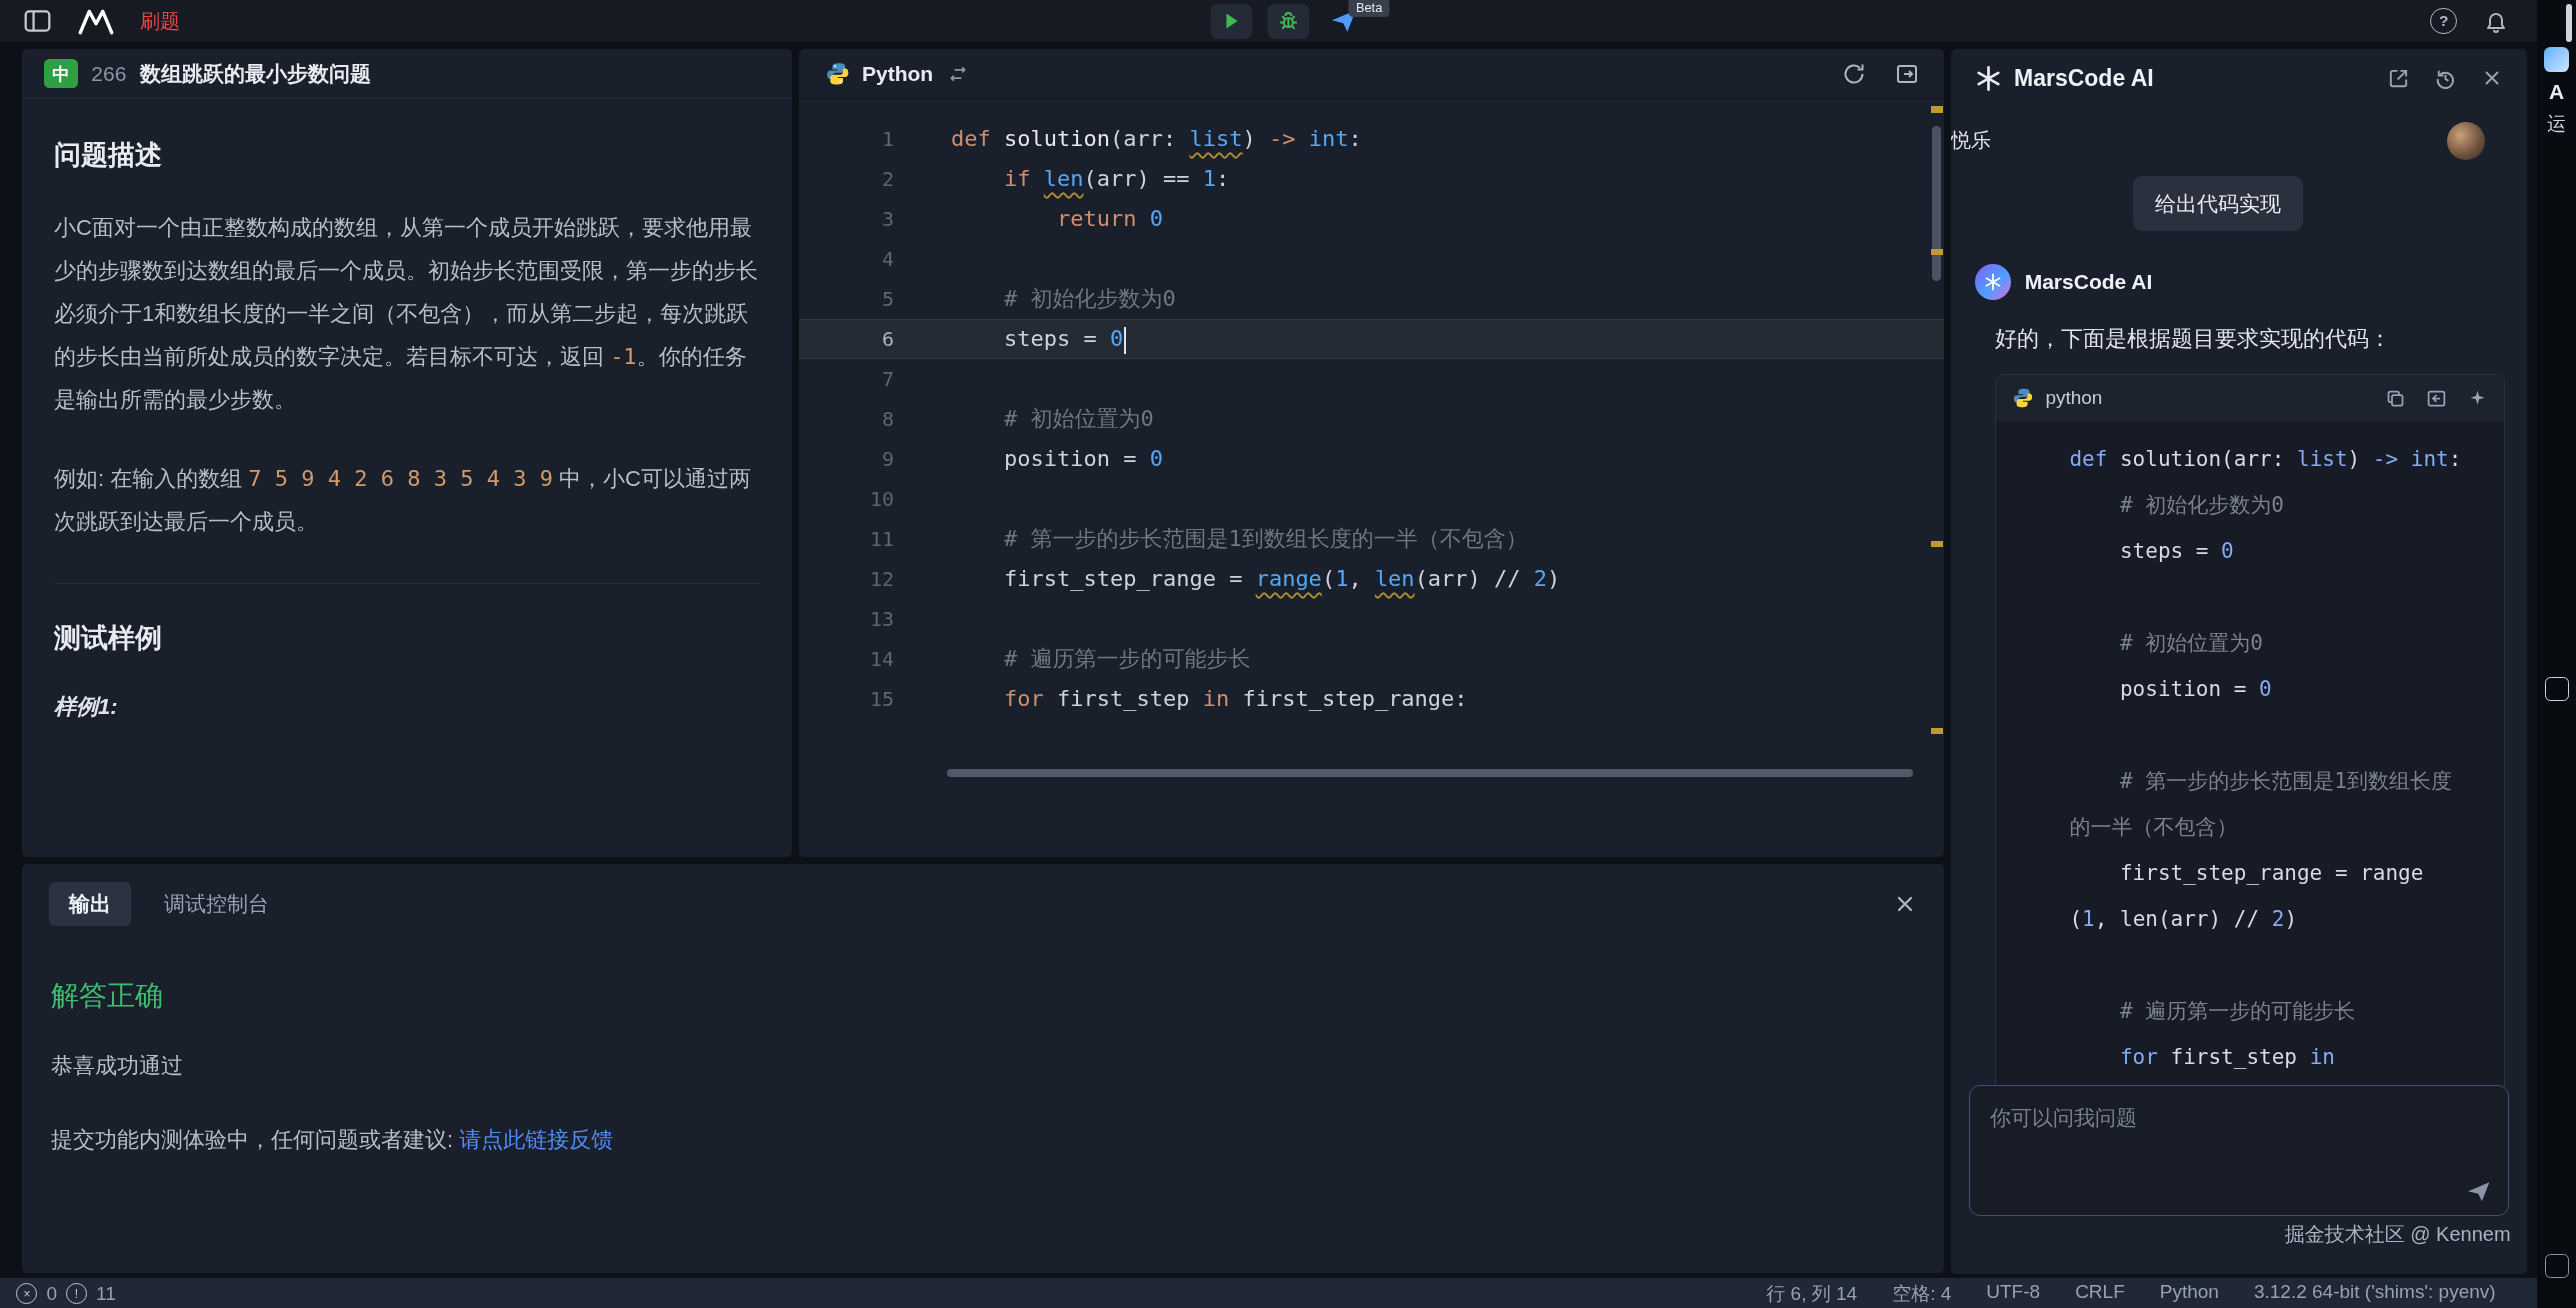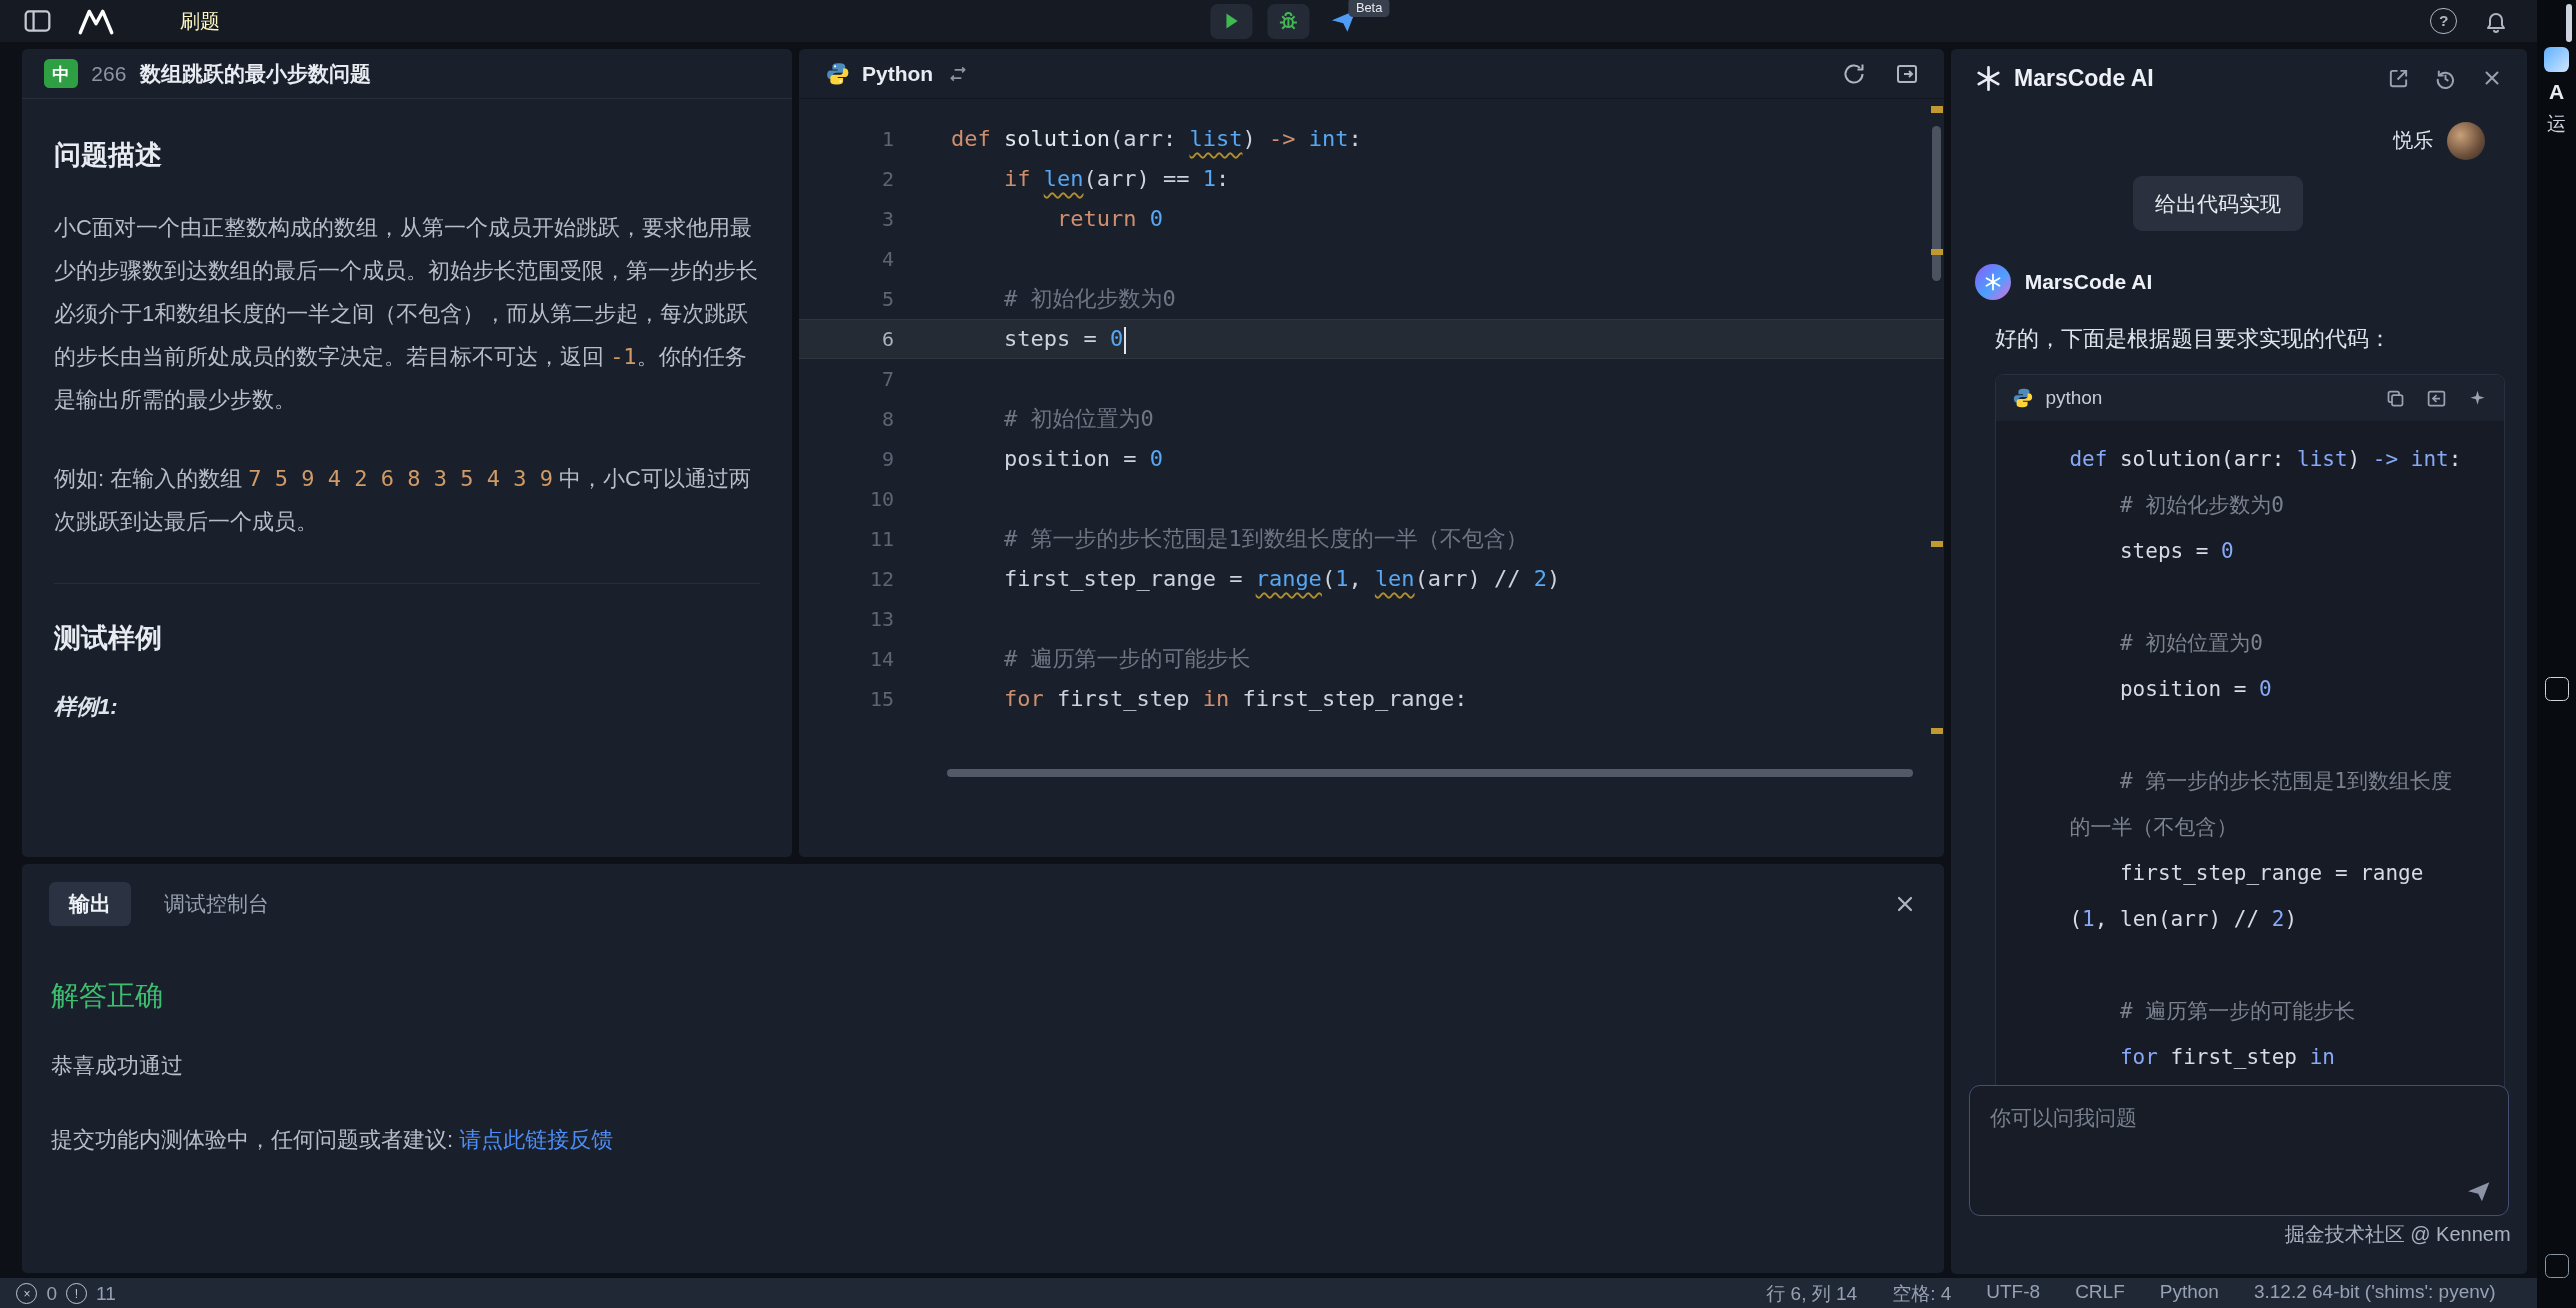--- a/index.html
+++ b/index.html
@@ -4,21 +4,21 @@
 <style>
   html,body{margin:0;padding:0;background:#0d1016;}
   body{width:2576px;height:1309px;position:relative;overflow:hidden;
        font-family:"Liberation Sans",sans-serif;color:#dfe4ec;}
   svg{display:block;}
 
   
   .topbar{position:absolute;left:0;top:0;right:0;height:42px;background:#161b23;
           display:flex;align-items:center;z-index:10;}
   .tb-left{display:flex;align-items:center;gap:25.5px;padding-left:24px;}
-  .tb-title{font-size:20px;color:#fef9c3;margin-left:40px;}
+  .tb-title{font-size:20px;color:#ef4444;}
   .tb-center{position:absolute;left:50%;top:0;height:42px;transform:translateX(-50%);
              display:flex;align-items:center;gap:14.6px;}
   .tb-btn{width:42px;height:35px;background:#242b36;border-radius:7.3px;display:flex;
           align-items:center;justify-content:center;color:#3fb950;cursor:pointer;}
   .tb-plane{position:relative;width:42px;height:35px;display:flex;align-items:center;
             justify-content:center;color:#4f9cf7;}
   .beta-badge{position:absolute;top:-5.5px;right:-24px;background:#39404d;color:#e8ecf2;
               font-size:12.8px;padding:1.8px 7.3px;border-radius:4.6px;}
   .tb-right{margin-left:auto;display:flex;align-items:center;gap:27px;padding-right:68px;color:#aeb6c2;}
   .circle-q{width:24.6px;height:24.6px;border:1.8px solid #aeb6c2;border-radius:50%;
@@ -86,21 +86,21 @@
   .output-body{padding:51px 29px 0;}
   .result{color:#3dbd6e;font-size:28px;margin:0 0 36px;}
   .congrats{color:#b6bec9;font-size:22px;margin:0 0 40px;}
   .feedback{color:#b6bec9;font-size:22px;margin-top:44px;}
   .feedback a,.fb-link{color:#4d8df5;text-decoration:none;cursor:pointer;}
 
   
   .ai-header{height:58px;display:flex;align-items:center;gap:12px;padding:0 24px;}
   .ai-title{font-size:23px;font-weight:700;color:#eef1f6;}
   .ai-head-icons{margin-left:auto;display:flex;align-items:center;gap:24px;color:#98a2b1;}
-  .user-row{display:flex;justify-content:flex-end;align-items:center;gap:13.7px;padding:14.6px 42px 0 0;}
+  .user-row{display:flex;justify-content:space-between;align-items:center;gap:13.7px;padding:14.6px 42px 0 0;}
   .user-name{font-size:20px;color:#dfe4ec;}
   .avatar{width:38px;height:38px;border-radius:50%;flex:none;
           background:radial-gradient(circle at 35% 35%,#c9a07a,#6b4f3a 60%,#2e2a28);}
   .user-bubble-row{display:flex;justify-content:center;padding:16.4px 42px 0 0;}
   .user-bubble{background:#2a303d;color:#e8ecf2;font-size:21px;padding:13.7px 22px;border-radius:9px;}
   .ai-name-row{display:flex;align-items:center;gap:13.7px;padding:33px 24px 0;}
   .ai-avatar{width:36px;height:36px;border-radius:50%;flex:none;
              background:linear-gradient(135deg,#8a5cf5,#4aa0ff 55%,#e06bd8);
              display:flex;align-items:center;justify-content:center;}
   .ai-name{font-size:21px;font-weight:700;color:#eef1f6;}

